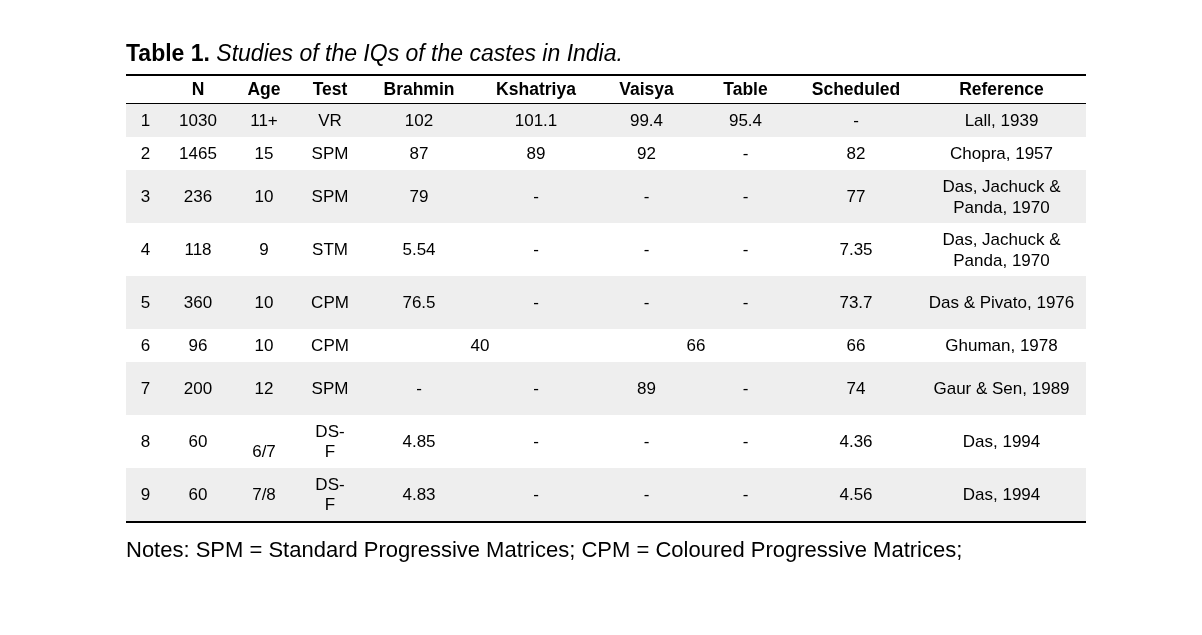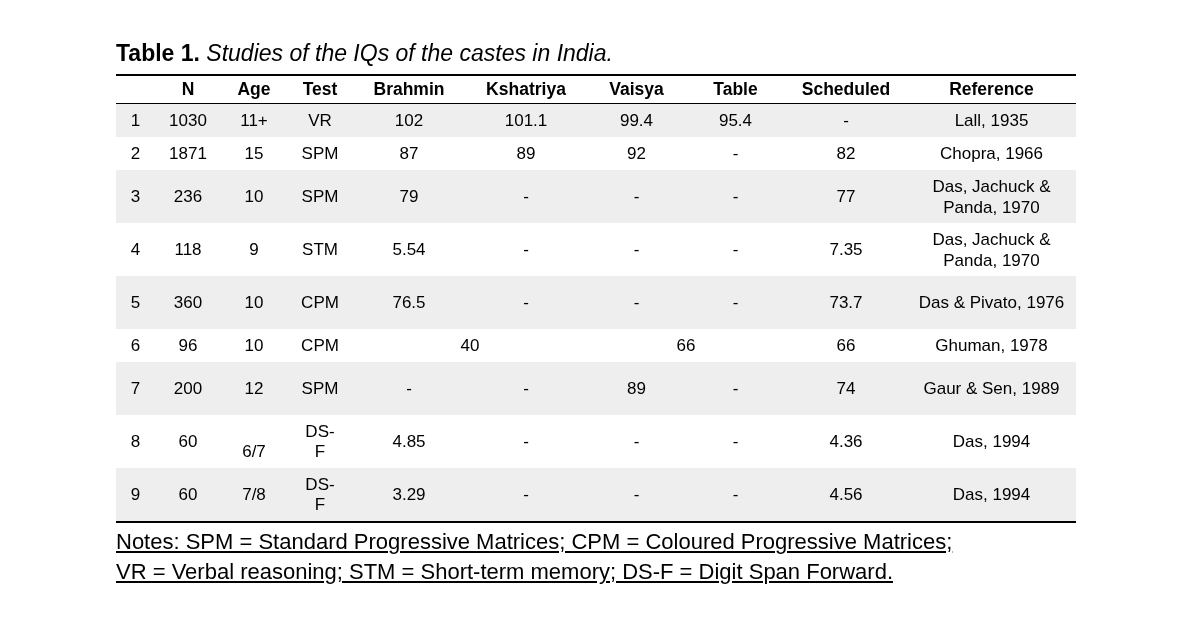--- a/index.html
+++ b/index.html
@@ -15,21 +15,21 @@
     overflow: hidden;
   }
   #page {
     position: relative;
     width: 1202px;
     height: 635px;
     background: #ffffff;
   }
   .table-wrap {
     position: absolute;
-    left: 116px;
+    left: 126px;
     top: 38px;
     width: 960px;
   }
   .caption {
     font-size: 23px;
     line-height: 30px;
     margin-bottom: 6px;
     white-space: nowrap;
   }
   .caption .cap-label {
@@ -83,25 +83,24 @@
   td.scheduled, th.scheduled { width: 118px; }
   td.reference, th.reference { width: 165px; }
   td.reference {
     line-height: 21px;
   }
   td.test {
     line-height: 20px;
   }
   .notes {
     border-top: 2.5px solid #000;
-    padding-top: 4px;
+    padding-top: 12px;
     font-size: 22px;
     line-height: 30px;
     width: 960px;
-    text-decoration: underline;
   }
   .notes div { white-space: nowrap; }
   .age-lower {
     display: inline-block;
     position: relative;
     top: 10px;
   }
 </style>
 </head>
 <body>
@@ -134,34 +133,34 @@
         <tr class="shaded short">
           <td class="idx">1</td>
           <td class="n">1030</td>
           <td class="age">11+</td>
           <td class="test">VR</td>
           <td class="brahmin">102</td>
           <td class="kshatriya">101.1</td>
           <td class="vaisya">99.4</td>
           <td class="shudra">95.4</td>
           <td class="scheduled">-</td>
-          <td class="reference">Lall, 1935</td>
+          <td class="reference">Lall, 1939</td>
         </tr>
 
         <tr class="short">
           <td class="idx">2</td>
-          <td class="n">1871</td>
+          <td class="n">1465</td>
           <td class="age">15</td>
           <td class="test">SPM</td>
           <td class="brahmin">87</td>
           <td class="kshatriya">89</td>
           <td class="vaisya">92</td>
           <td class="shudra">-</td>
           <td class="scheduled">82</td>
-          <td class="reference">Chopra, 1966</td>
+          <td class="reference">Chopra, 1957</td>
         </tr>
 
         <tr class="shaded tall">
           <td class="idx">3</td>
           <td class="n">236</td>
           <td class="age">10</td>
           <td class="test">SPM</td>
           <td class="brahmin">79</td>
           <td class="kshatriya">-</td>
           <td class="vaisya">-</td>
@@ -231,30 +230,29 @@
           <td class="shudra">-</td>
           <td class="scheduled">4.36</td>
           <td class="reference">Das, 1994</td>
         </tr>
 
         <tr class="shaded tall">
           <td class="idx">9</td>
           <td class="n">60</td>
           <td class="age">7/8</td>
           <td class="test">DS-<br>F</td>
-          <td class="brahmin">3.29</td>
+          <td class="brahmin">4.83</td>
           <td class="kshatriya">-</td>
           <td class="vaisya">-</td>
           <td class="shudra">-</td>
           <td class="scheduled">4.56</td>
           <td class="reference">Das, 1994</td>
         </tr>
 
       </tbody>
     </table>
 
     <div class="notes">
       <div>Notes: SPM = Standard Progressive Matrices; CPM = Coloured Progressive Matrices;</div>
-      <div>VR = Verbal reasoning; STM = Short-term memory; DS-F = Digit Span Forward.</div>
     </div>
 
   </div>
 </div>
 
 </body></html>

